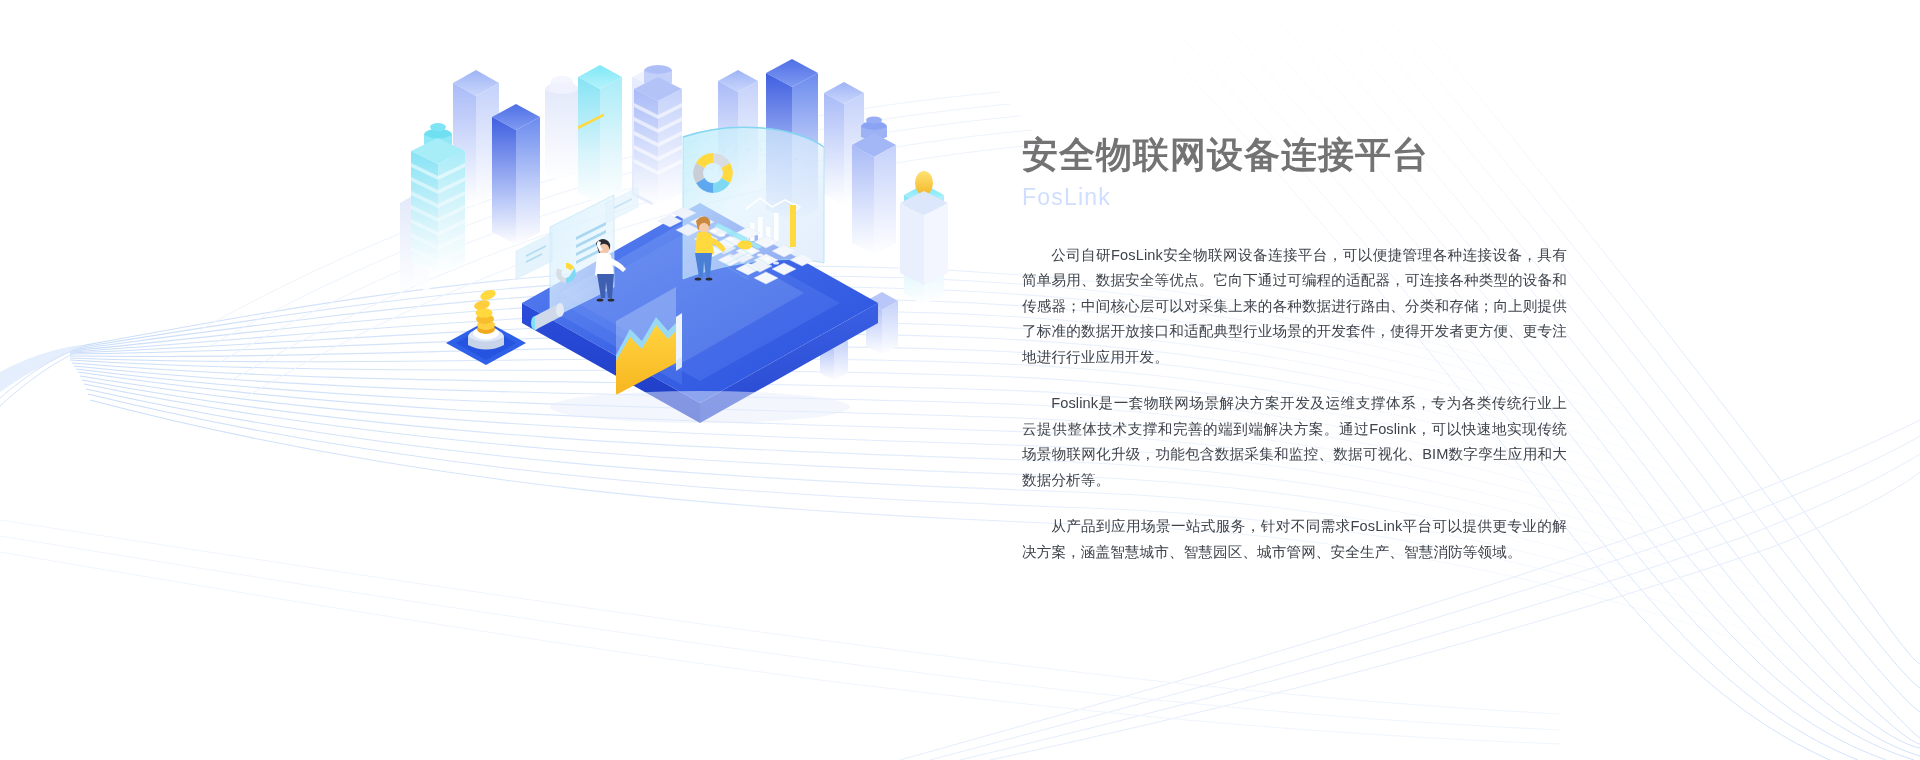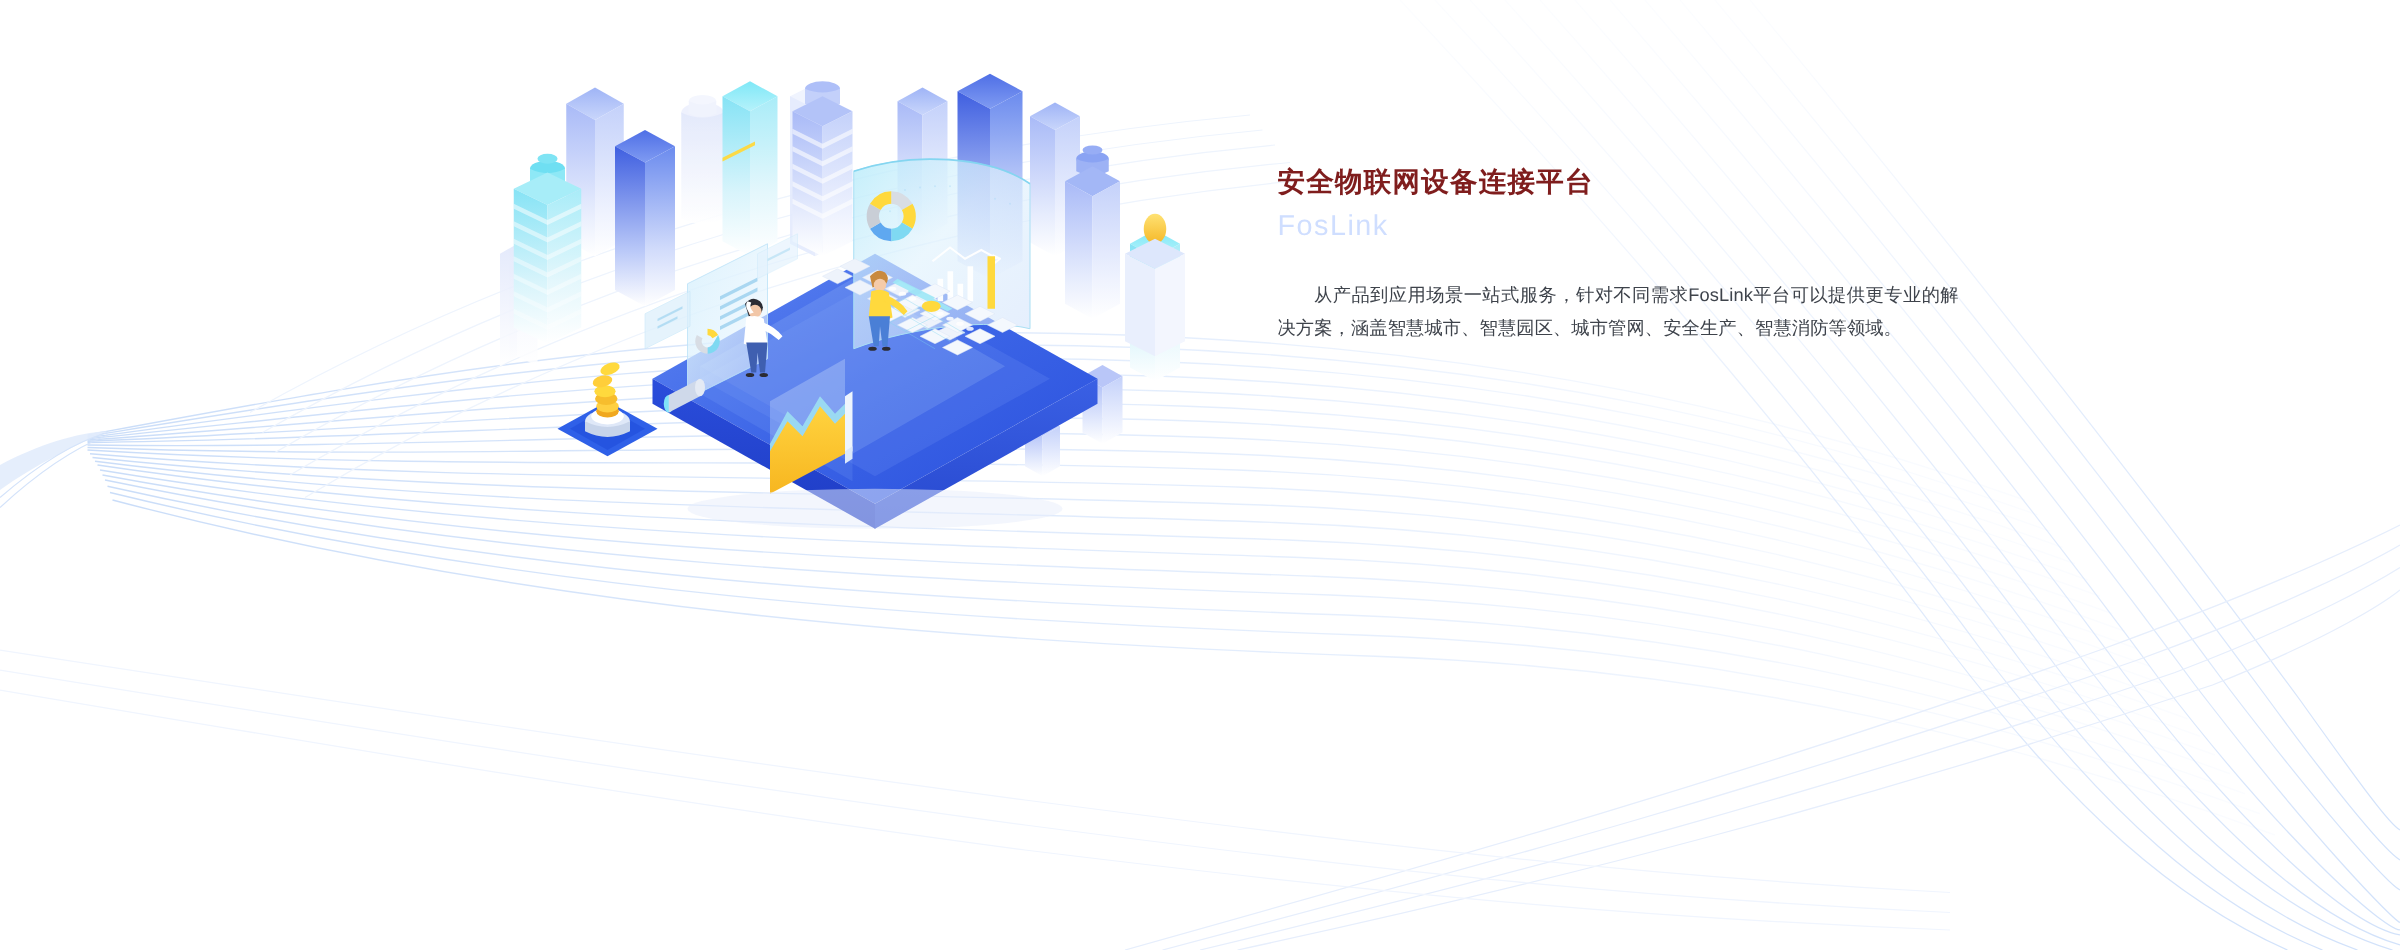--- a/index.html
+++ b/index.html
@@ -24,23 +24,23 @@
   .illustration svg { width:100%; height:100%; display:block; }
 
   
   .content {
     position:absolute;
     left:1022px; top:132px;
     width:545px;
     z-index:4;
   }
   .title {
-    font-size:22px;
+    font-size:36px;
     font-weight:bold;
-    color:#7f1d1d;
+    color:#737373;
     letter-spacing:1px;
     line-height:1.25;
     white-space:nowrap;
   }
   .subtitle {
     font-size:23px;
     font-weight:normal;
     color:#cfdeff;
     letter-spacing:1.2px;
     margin-top:6px;
@@ -573,15 +573,17 @@
 
     <ellipse cx="300" cy="352" rx="150" ry="16" fill="#e8eefb" opacity="0.5"></ellipse>
   </svg>
 </div>
 
 <div class="content">
   <h1 class="title">安全物联网设备连接平台</h1>
   <div class="subtitle">FosLink</div>
 
   <div class="body-copy">
+    <p class="para">公司自研FosLink安全物联网设备连接平台，可以便捷管理各种连接设备，具有简单易用、数据安全等优点。它向下通过可编程的适配器，可连接各种类型的设备和传感器；中间核心层可以对采集上来的各种数据进行路由、分类和存储；向上则提供了标准的数据开放接口和适配典型行业场景的开发套件，使得开发者更方便、更专注地进行行业应用开发。</p>
+    <p class="para">Foslink是一套物联网场景解决方案开发及运维支撑体系，专为各类传统行业上云提供整体技术支撑和完善的端到端解决方案。通过Foslink，可以快速地实现传统场景物联网化升级，功能包含数据采集和监控、数据可视化、BIM数字孪生应用和大数据分析等。</p>
     <p class="para">从产品到应用场景一站式服务，针对不同需求FosLink平台可以提供更专业的解决方案，涵盖智慧城市、智慧园区、城市管网、安全生产、智慧消防等领域。</p>
   </div>
 </div>
 
 </body></html>

